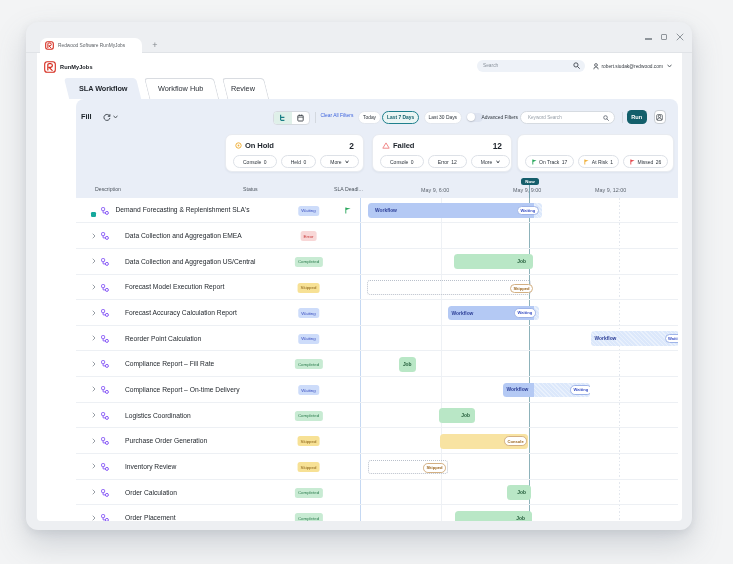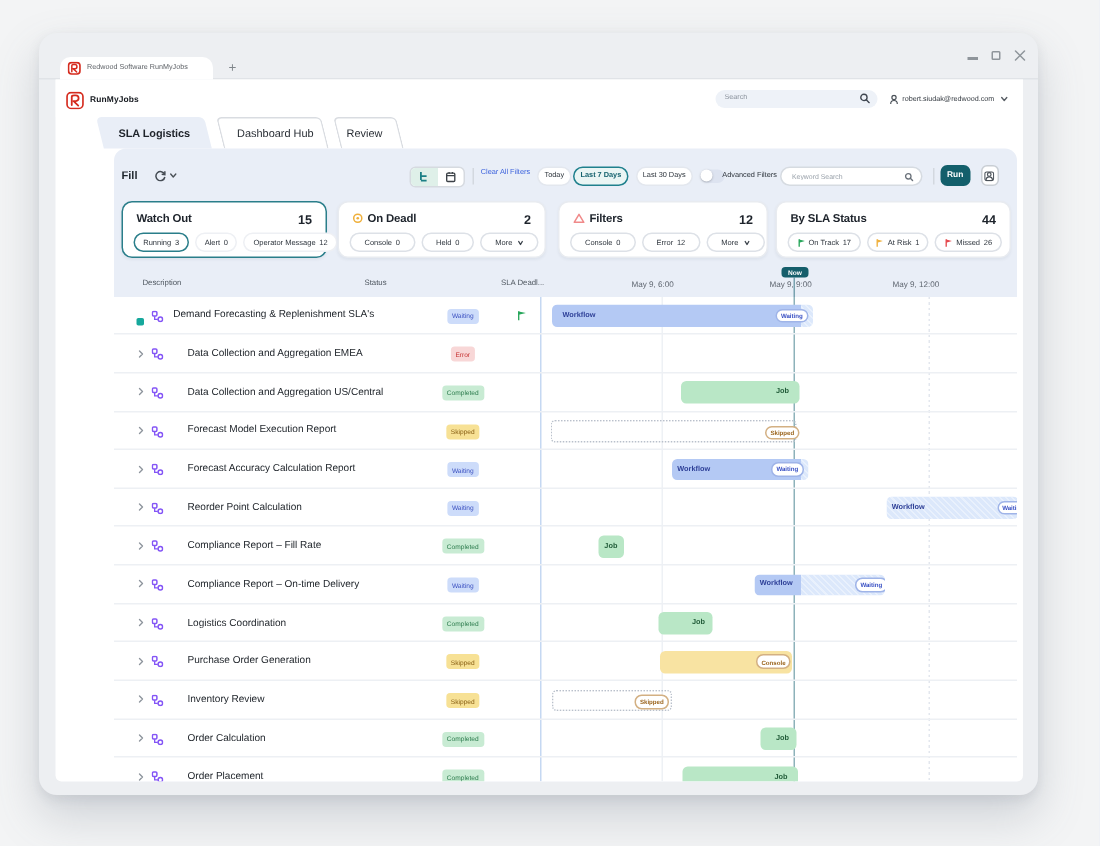--- a/index.html
+++ b/index.html
@@ -180,23 +180,23 @@
             </span>
 <span class="useremail">robert.siudak@redwood.com</span>
 <span class="userchev">
               <svg width="5" height="4" viewBox="0 0 5 4">
                 <path d="M0.8 1 L2.5 3 L4.2 1" fill="none" stroke="#565c63" stroke-width="0.9" stroke-linecap="round" stroke-linejoin="round"></path>
               </svg>
             </span>
 </div>
 </div>
 <div class="navtabbg active" style="left:27px;width:72px;"></div>
-<span class="navtablbl activelbl" style="left:42px;">SLA Logistics</span>
+<span class="navtablbl activelbl" style="left:42px;">SLA Workflow</span>
 <div class="navtabbg" style="left:107px;width:70px;"></div>
-<span class="navtablbl" style="left:121px;">Dashboard Hub</span>
+<span class="navtablbl" style="left:121px;">Workflow Hub</span>
 <div class="navtabbg" style="left:185px;width:42px;"></div>
 <span class="navtablbl" style="left:194px;">Review</span>
 <div class="panel">
 <div class="toolbar">
 <span class="tb-jobs">Fill</span>
 <span class="tb-refresh">
               <svg width="8" height="8" viewBox="0 0 8 8">
                 <path d="M6.7 3.2 A 3 3 0 1 0 6.9 5" fill="none" stroke="#454c54" stroke-width="1"></path>
                 <path d="M6.9 1.2 L6.9 3.4 L4.8 3.2" fill="none" stroke="#454c54" stroke-width="1"></path>
               </svg>
@@ -244,49 +244,29 @@
 <span class="tb-divider" style="left:545.5px"></span>
 <button class="runbtn">Run</button>
 <button class="runalt">
               <svg width="7" height="7" viewBox="0 0 7 7">
                 <circle cx="3.5" cy="2.3" r="1.2" fill="none" stroke="#4a5158" stroke-width="0.8"></circle>
                 <path d="M1.4 6 Q1.4 3.9 3.5 3.9 Q5.6 3.9 5.6 6" fill="none" stroke="#4a5158" stroke-width="0.8"></path>
                 <rect x="0.6" y="0.6" width="5.8" height="5.8" rx="1.2" fill="none" stroke="#4a5158" stroke-width="0.7"></rect>
               </svg>
             </button>
 </div>
-<div class="card selected" style="left:5px;width:137px;">
-<div class="cardtop">
-<span class="cardtitle">Watch Out</span>
-<span class="cardcount">15</span>
-</div>
-<div class="cardpills">
-<span class="pill cpill cpill-accent">
-<span>Running</span>
-<span class="pillval">3</span>
-</span>
-<span class="pill cpill cpill-flat">
-<span>Alert</span>
-<span class="pillval">0</span>
-</span>
-<span class="pill cpill cpill-flat">
-<span>Operator Message</span>
-<span class="pillval">12</span>
-</span>
-</div>
-</div>
 <div class="card" style="left:149px;width:139px;">
 <div class="cardtop">
 <span class="cardicon">
                 <svg width="7" height="7" viewBox="0 0 7 7">
                   <circle cx="3.5" cy="3.5" r="2.7" fill="none" stroke="#efb03c" stroke-width="1"></circle>
                   <circle cx="3.5" cy="3.5" r="0.9" fill="#efb03c"></circle>
                 </svg>
               </span>
-<span class="cardtitle">On Deadl</span>
+<span class="cardtitle">On Hold</span>
 <span class="cardcount">2</span>
 </div>
 <div class="cardpills">
 <span class="pill cpill cpill-wide">
 <span>Console</span>
 <span class="pillval">0</span>
 </span>
 <span class="pill cpill cpill-wide">
 <span>Held</span>
 <span class="pillval">0</span>
@@ -301,21 +281,21 @@
 </span>
 </div>
 </div>
 <div class="card" style="left:296px;width:140px;">
 <div class="cardtop">
 <span class="cardicon">
                 <svg width="8" height="7" viewBox="0 0 8 7">
                   <path d="M4 0.9 L7.2 6.2 L0.8 6.2 Z" fill="none" stroke="#f08a8a" stroke-width="1" stroke-linejoin="round"></path>
                 </svg>
               </span>
-<span class="cardtitle">Filters</span>
+<span class="cardtitle">Failed</span>
 <span class="cardcount">12</span>
 </div>
 <div class="cardpills">
 <span class="pill cpill cpill-wide">
 <span>Console</span>
 <span class="pillval">0</span>
 </span>
 <span class="pill cpill cpill-wide">
 <span>Error</span>
 <span class="pillval">12</span>
@@ -324,24 +304,20 @@
 <span>More</span>
 <span class="pillchev">
                   <svg width="4" height="4" viewBox="0 0 4 4">
                     <path d="M0.8 1 L2.0 3 L3.2 1" fill="none" stroke="#3c434b" stroke-width="0.9" stroke-linecap="round" stroke-linejoin="round"></path>
                   </svg>
                 </span>
 </span>
 </div>
 </div>
 <div class="card" style="left:441px;width:157px;">
-<div class="cardtop">
-<span class="cardtitle">By SLA Status</span>
-<span class="cardcount">44</span>
-</div>
 <div class="cardpills">
 <span class="pill cpill">
 <span class="pillflag">
                   <svg width="5" height="6" viewBox="0 0 5 6">
                     <line x1="0.8" y1="0.5" x2="0.8" y2="5.5" stroke="#27a65a" stroke-width="0.9"></line>
                     <path d="M0.8 0.7 L4.6 1.6 L0.8 2.9 Z" fill="#27a65a"></path>
                   </svg>
                 </span>
 <span>On Track</span>
 <span class="pillval">17</span>

